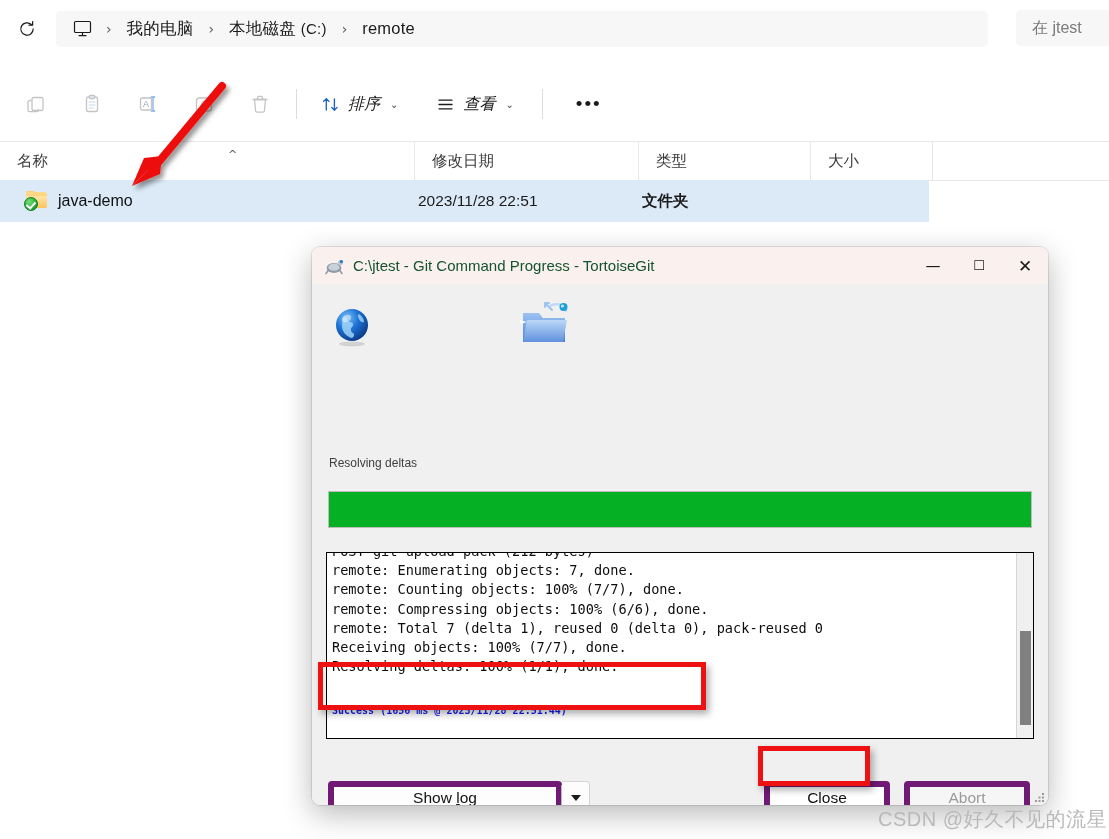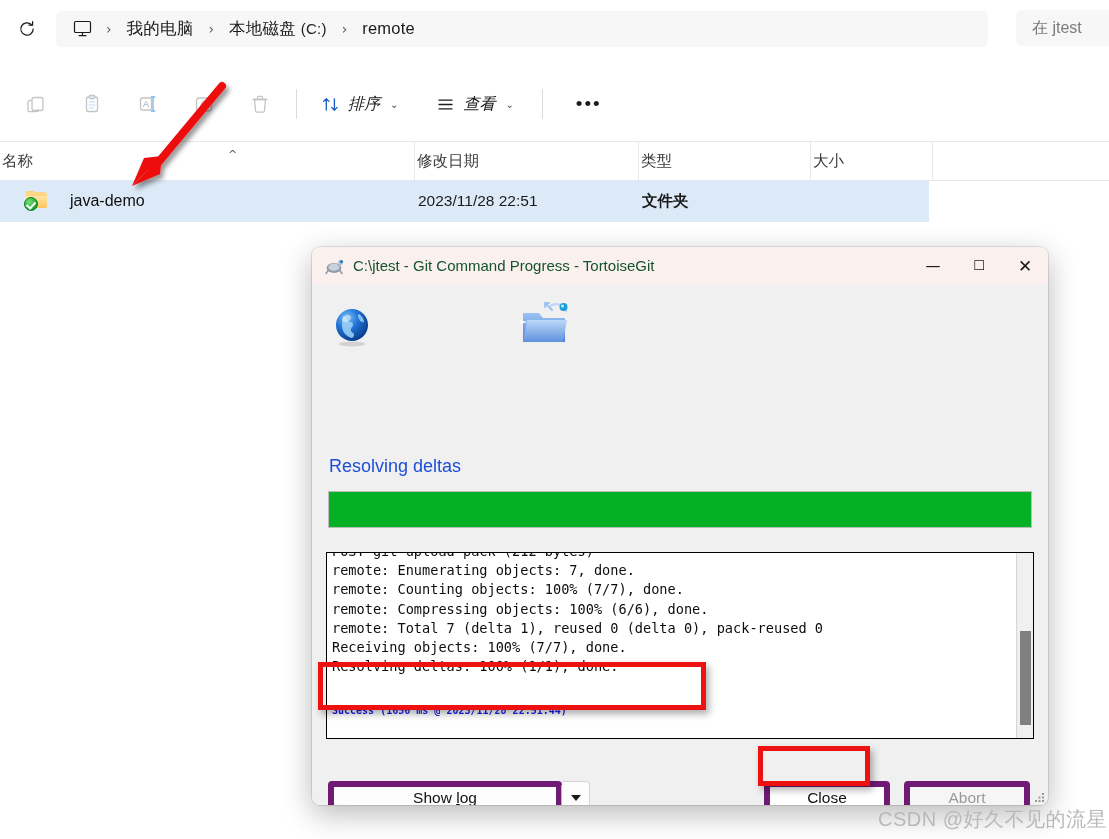--- a/index.html
+++ b/index.html
@@ -139,21 +139,21 @@
     border-top: 1px solid #e8e8e8;
     border-bottom: 1px solid #e8e8e8;
     background: #ffffff;
   }
   .col-head {
     position: absolute;
     top: 0; height: 38px;
     display: flex; align-items: center;
     font-size: 15.5px;
     color: #3b3b3b;
-    padding-left: 2px;
+    padding-left: 17px;
     box-sizing: border-box;
     border-left: 1px solid #e8e8e8;
   }
   .col-head.first { border-left: none; }
   .sort-caret {
     position: absolute;
     left: 228px; top: 6px;
     font-size: 11px;
     color: #5a5a5a;
     font-family: "DejaVu Sans", sans-serif;
@@ -168,21 +168,21 @@
   .file-row {
     position: relative;
     width: 929px;
     height: 42px;
     display: flex;
     align-items: center;
     background: #dceaf7;
   }
   .fr-name {
     position: absolute; left: 26px;
-    display: flex; align-items: center; gap: 22px;
+    display: flex; align-items: center; gap: 10px;
   }
   .fr-name .txt { font-size: 16px; color: #101010; }
   .fr-date {
     position: absolute; left: 418px;
     font-size: 15.5px; color: #1b1b1b;
   }
   .fr-type {
     position: absolute; left: 642px;
     font-size: 15.5px; color: #1b1b1b; font-weight: bold;
   }
@@ -290,22 +290,22 @@
     width: 44px; height: 44px;
   }
   #folder-arrow-icon {
     position: absolute; left: 206px; top: 16px;
     width: 56px; height: 52px;
   }
 
   #status-text {
     position: absolute;
     left: 17px; top: 172px;
-    font-size: 18px;
-    color: #1d4ed8;
+    font-size: 12px;
+    color: #404040;
   }
 
   #progressbar {
     position: absolute;
     left: 16px; top: 207px;
     width: 704px; height: 37px;
     background: #ffffff;
     border: 1px solid #bcbcbc;
     box-sizing: border-box;
   }

